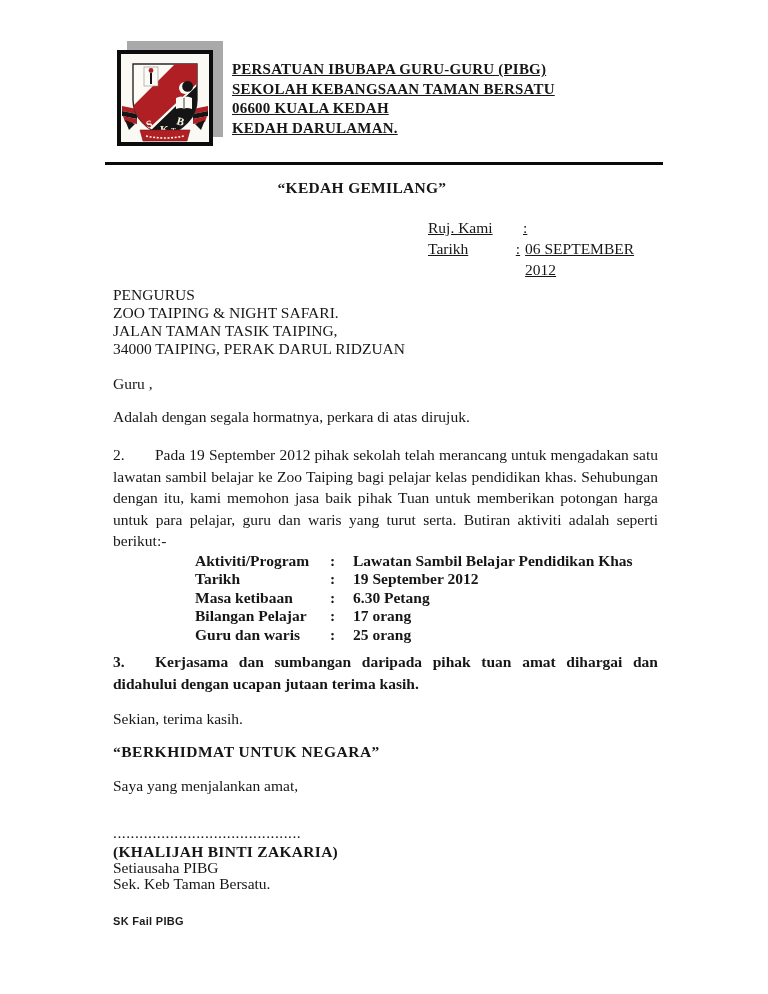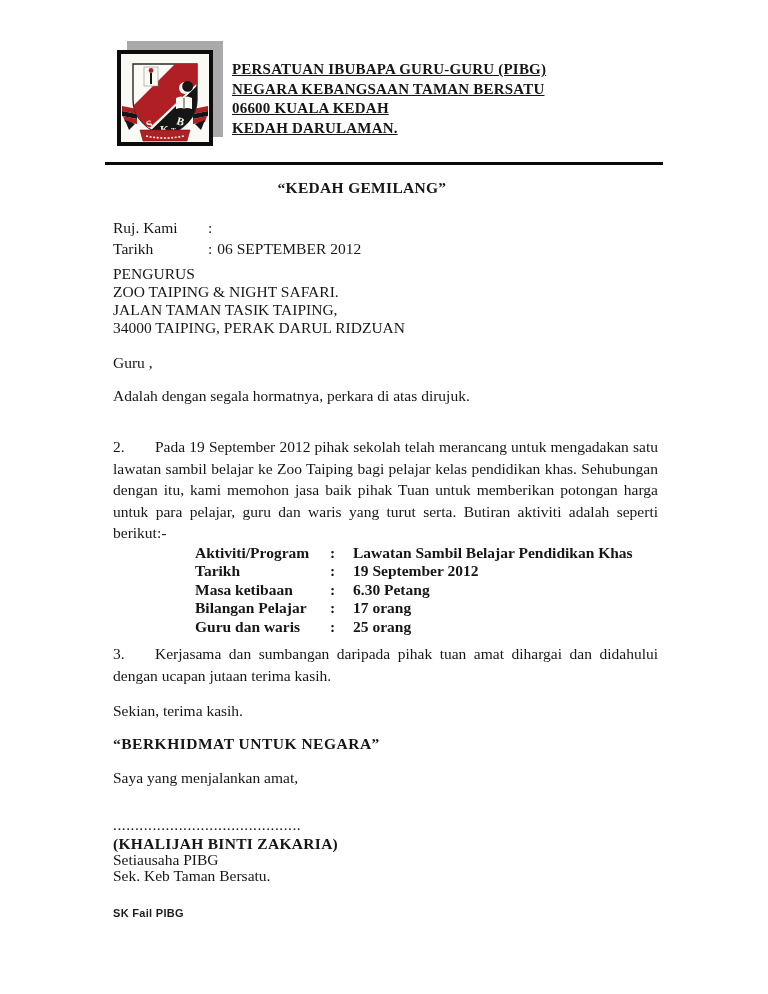--- a/index.html
+++ b/index.html
@@ -11,31 +11,31 @@
   .header-row { display:flex; margin:50px 0 0 117px; }
   .logo-box {
     width:88px; height:88px; border:4px solid #0c0c0c; background:#fbf9f4;
     box-shadow:10px -9px 0 0 #a9a9a9; flex:0 0 auto;
   }
   .org-block { margin:10px 0 0 19px; font-weight:bold; font-size:15px; line-height:19.5px; letter-spacing:0.2px;text-decoration:underline; }
   .rule { margin:16px 0 0 105px; width:558px; height:3px; background:#0a0a0a; }
   .motto { margin:12px 0 0 62px; width:600px; text-align:center; font-weight:bold; font-size:15.5px; line-height:21px; letter-spacing:0.3px; }
   
   .content { margin-left:113px; width:545px; font-size:15.5px; line-height:21px; }
-  .ref-block { margin-top:19px; line-height:21px; }
+  .ref-block { margin-top:19px; margin-left:315px; line-height:21px;text-decoration:underline; }
   .ref-row { display:flex; }
   .ref-label { display:inline-block; width:95px; }
   .ref-value { margin-left:5px; }
   .recipient { margin-top:6px; line-height:18px; }
   .tuan { margin-top:15px; }
   .subject { margin-top:14px; font-weight:bold; letter-spacing:0.5px; line-height:22px; }
   .para1 { margin-top:12px; }
-  .numpara { margin-top:30px; text-align:justify; line-height:21.5px; }
+  .numpara { margin-top:17px; text-align:justify; line-height:21.5px; }
   .numpara .pnum { display:inline-block; width:42px; }
-  .para3 { margin-top:7px; }
+  .para3 { margin-top:7px;font-weight:bold; }
   .details { margin-top:0; margin-left:82px; font-weight:bold; line-height:18.5px; }
   .detail-row { display:flex; }
   .detail-label { width:135px; flex:0 0 auto; }
   .detail-sep { width:23px; flex:0 0 auto; }
   .sekian { margin-top:14px; }
   .slogan { margin-top:12px; font-weight:bold; letter-spacing:0.5px; }
   .saya { margin-top:13px; }
   .sig-block { margin-top:30px; }
   .sig-dots { line-height:13px; font-size:15.5px; letter-spacing:0.5px; }
   .sig-name { margin-top:4px; font-weight:bold; line-height:17px; letter-spacing:0.3px; }
@@ -97,21 +97,21 @@
         </g>
 
         <g>
           <polygon points="19,76 69,76 66,87 22,87" fill="#b01f24" stroke="#7e1518" stroke-width="0.6"></polygon>
           <path d="M25 82 Q44 86 63 82" stroke="#fdf6e6" stroke-width="1.6" fill="none" stroke-dasharray="2 1.6"></path>
         </g>
       </svg>
     </div>
     <div class="org-block">
       <div>PERSATUAN IBUBAPA GURU-GURU (PIBG)</div>
-      <div>NEGARA KEBANGSAAN TAMAN BERSATU</div>
+      <div>SEKOLAH KEBANGSAAN TAMAN BERSATU</div>
       <div>06600 KUALA KEDAH</div>
       <div>KEDAH DARULAMAN.</div>
     </div>
   </div>
 
   <div class="rule"></div>
 
   <div class="motto">“KEDAH GEMILANG”</div>
 
   <div class="content">

